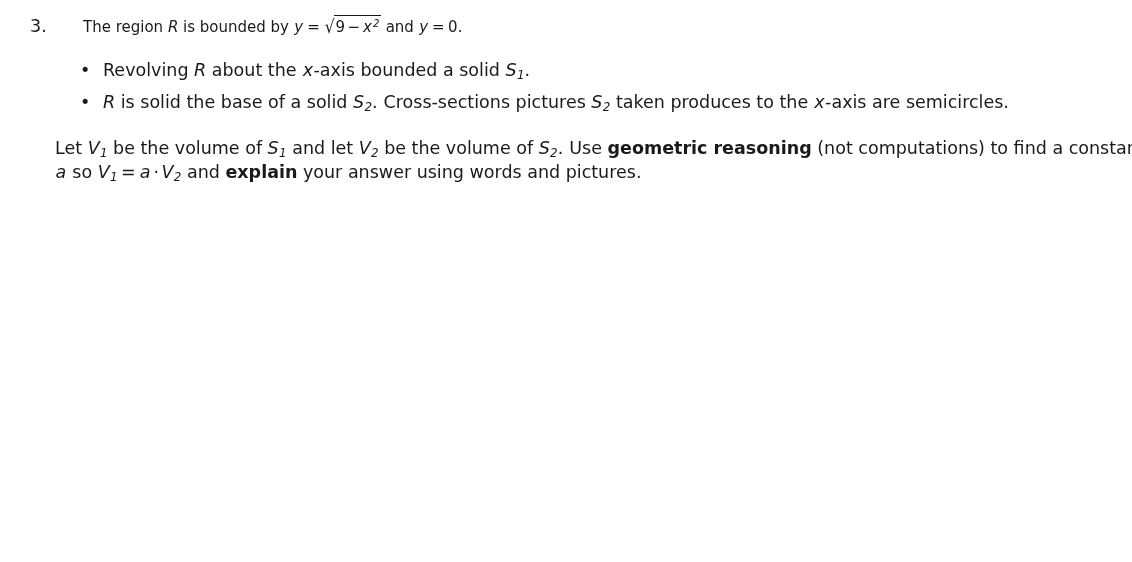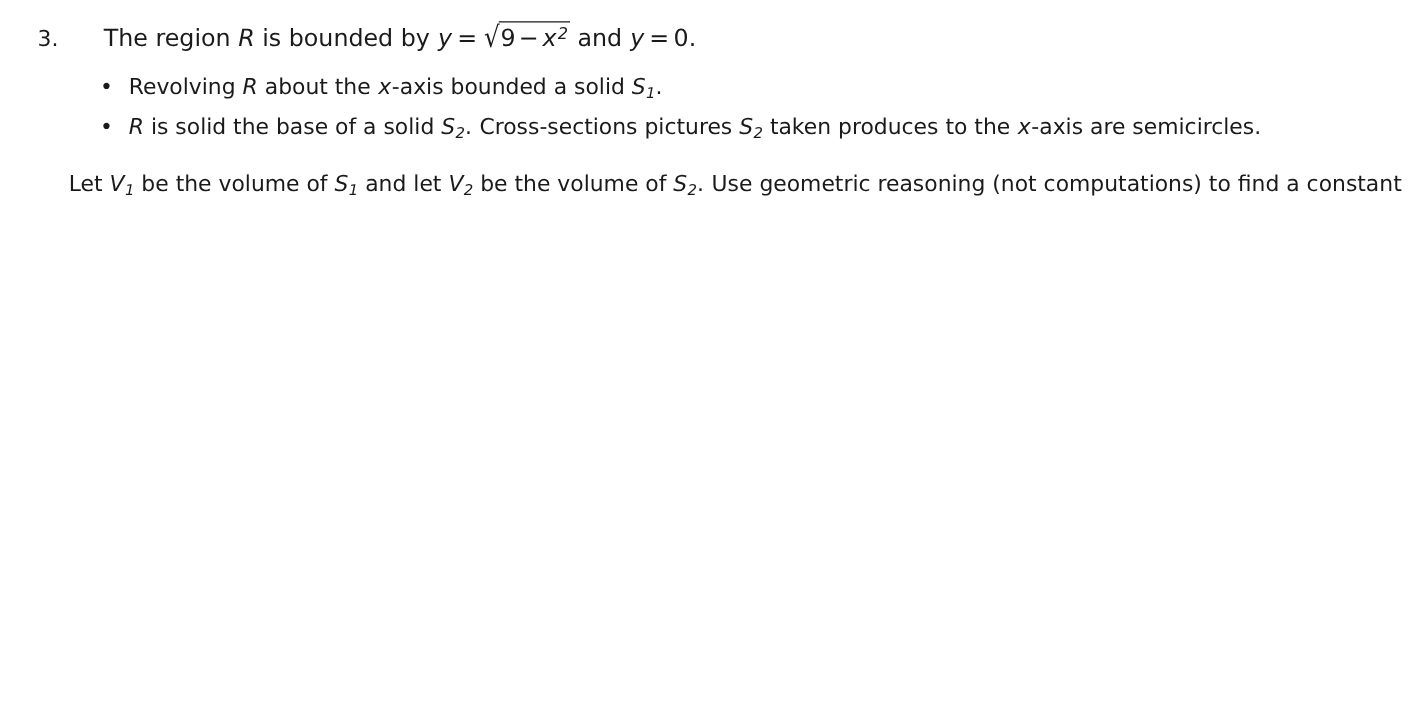--- a/index.html
+++ b/index.html
@@ -34,21 +34,21 @@
   }
   .problem-number {
     width: 83px;
     padding-left: 30px;
     box-sizing: border-box;
     font-size: 17.5px;
     line-height: 1.35;
     white-space: nowrap;
   }
   .problem-statement {
-    font-size: 19px;
+    font-size: 15px;
     line-height: 1.35;
     white-space: nowrap;
   }
 
   
   .bullet-list {
     position: absolute;
     left: 80px;
     top: 59px;
     width: 1010px;
@@ -103,21 +103,21 @@
   .op {
     padding: 0 3.5px;
   }
   .op-tight {
     padding: 0 2.5px;
   }
   .cdot {
     padding: 0 2.5px;
   }
   .bold {
-    font-weight: normal;
+    font-weight: bold;
   }
   .sentence-gap {
     display: inline-block;
     width: 6px;
   }
 
   
   .radical {
     display: inline-block;
     white-space: nowrap;
@@ -165,16 +165,19 @@
     </div>
 
   </div>
 
   <div class="closing-paragraph">
 
     <div class="line">
       <span>Let </span><span class="mvar-up">V</span><sub>1</sub><span> be the volume of </span><span class="mvar-up">S</span><sub>1</sub><span> and let </span><span class="mvar-up">V</span><sub>2</sub><span> be the volume of </span><span class="mvar-up">S</span><sub>2</sub><span>.</span><span class="sentence-gap"></span><span>Use </span><span class="bold">geometric reasoning</span><span> (not computations) to find a constant</span>
     </div>
 
+    <div class="line">
+      <span class="mvar">a</span><span> so </span><span class="mvar-up">V</span><sub>1</sub><span class="op">=</span><span class="mvar">a</span><span class="cdot">·</span><span class="mvar-up">V</span><sub>2</sub><span> and </span><span class="bold">explain</span><span> your answer using words and pictures.</span>
+    </div>
 
   </div>
 
 </div>
 
 </body></html>

